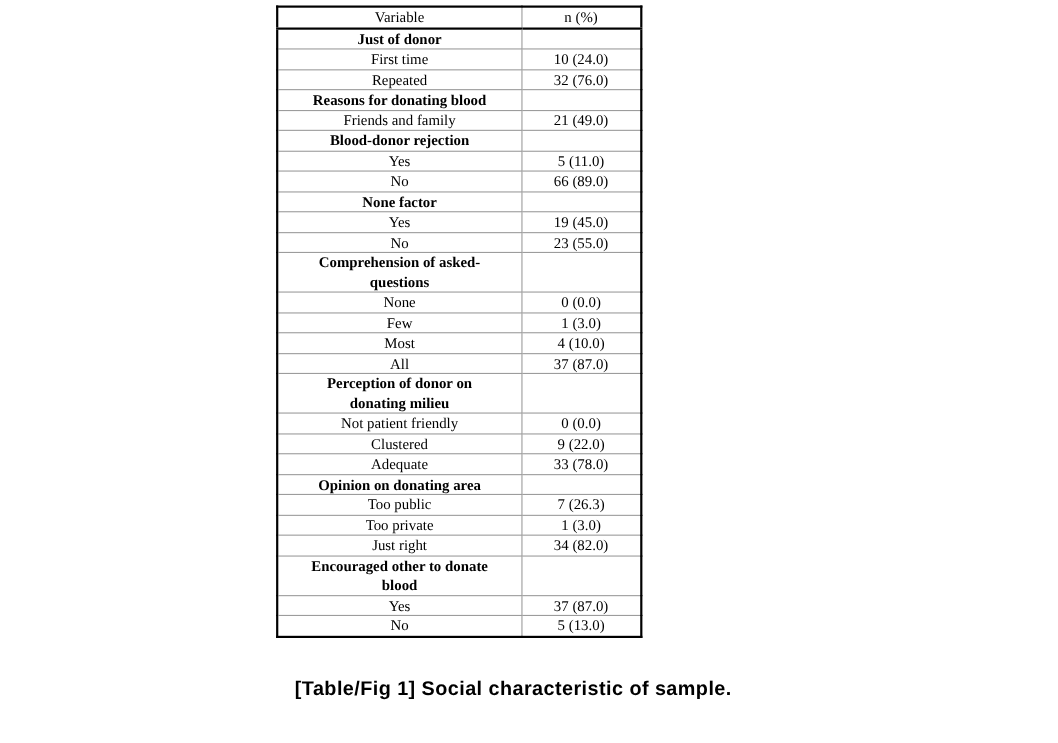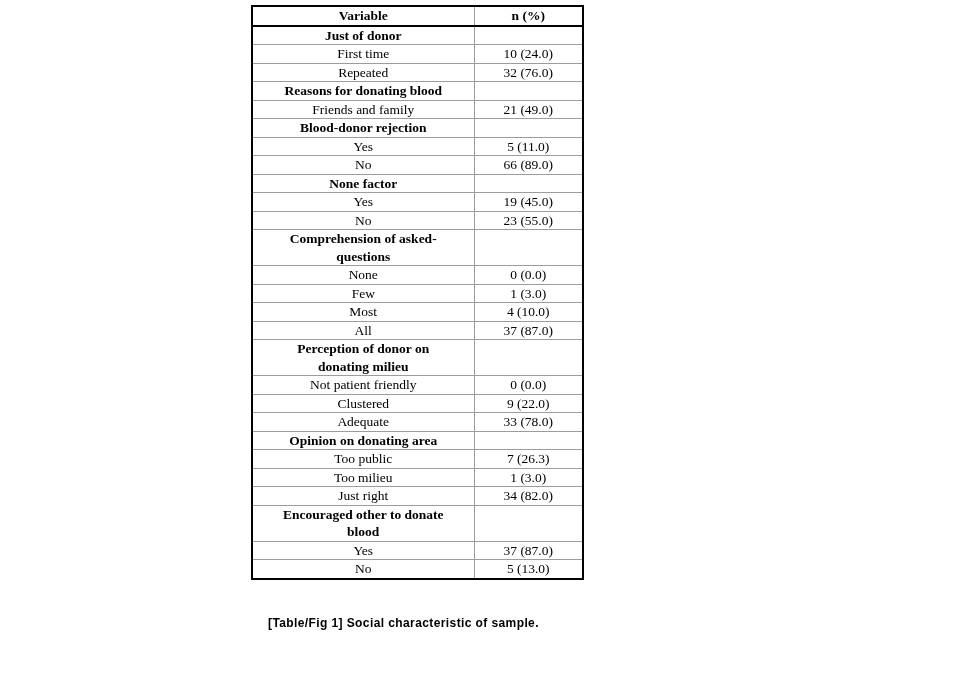--- a/index.html
+++ b/index.html
@@ -23,32 +23,32 @@
     border: 1px solid #9c9c9c;
     text-align: center;
     vertical-align: middle;
     font-size: 13.5px;
     line-height: 17.5px;
     padding: 0;
     white-space: pre-line;
     overflow: hidden;
   }
   .fig-table thead th {
-    font-weight: bold;
+    font-weight: normal;
     border-bottom: 2px solid #000000;
   }
   .fig-table tr.category td {
     font-weight: bold;
   }
   .caption {
     position: absolute;
     left: 233px; top: 616px;
     font-family: "Liberation Sans", sans-serif;
     font-weight: bold;
-    font-size: 12px;
+    font-size: 18px;
     letter-spacing: 0.4px;
     color: #000000;
     white-space: nowrap;
     padding-left: 35px;
   }
 </style>
 </head>
 <body>
 
 <table class="fig-table">
@@ -147,21 +147,21 @@
       </tr>
       <tr class="category">
         <td>Opinion on donating area</td>
         <td></td>
       </tr>
       <tr>
         <td>Too public</td>
         <td>7 (26.3)</td>
       </tr>
       <tr>
-        <td>Too milieu</td>
+        <td>Too private</td>
         <td>1 (3.0)</td>
       </tr>
       <tr>
         <td>Just right</td>
         <td>34 (82.0)</td>
       </tr>
       <tr class="category">
         <td>Encouraged other to donate
 blood</td>
         <td></td>

